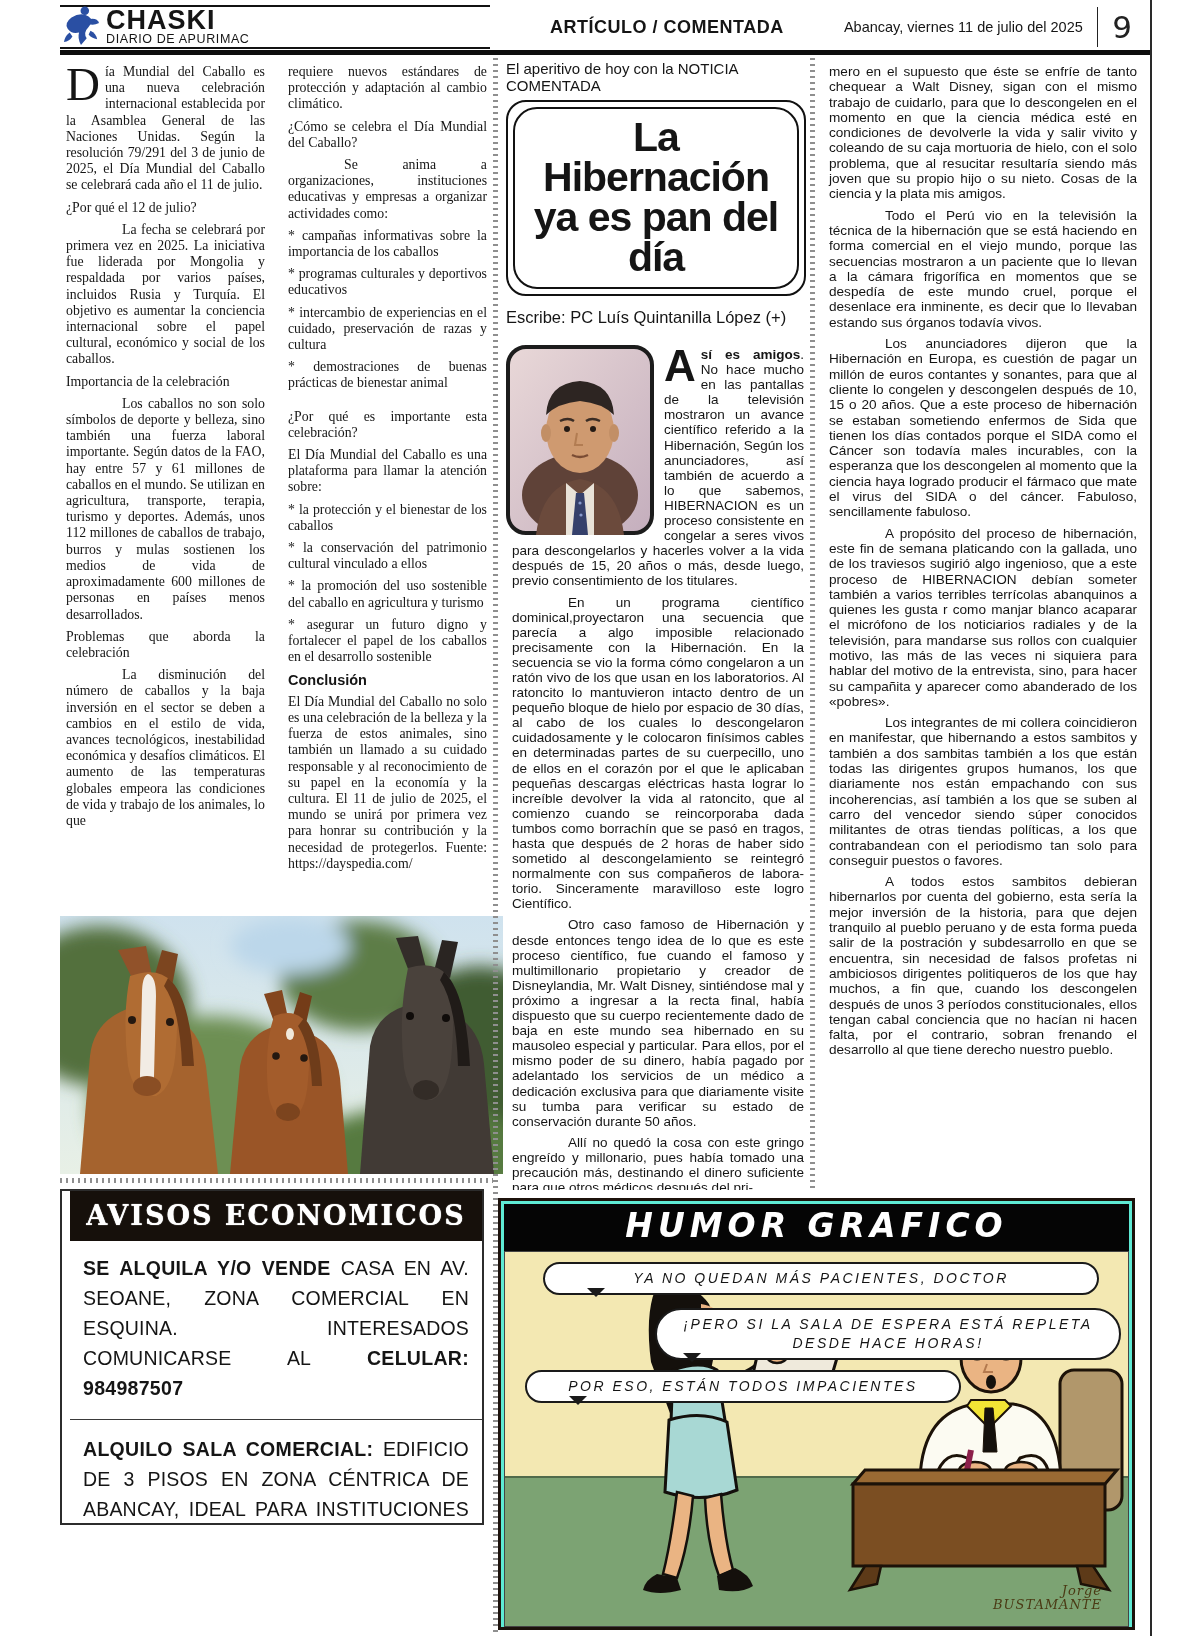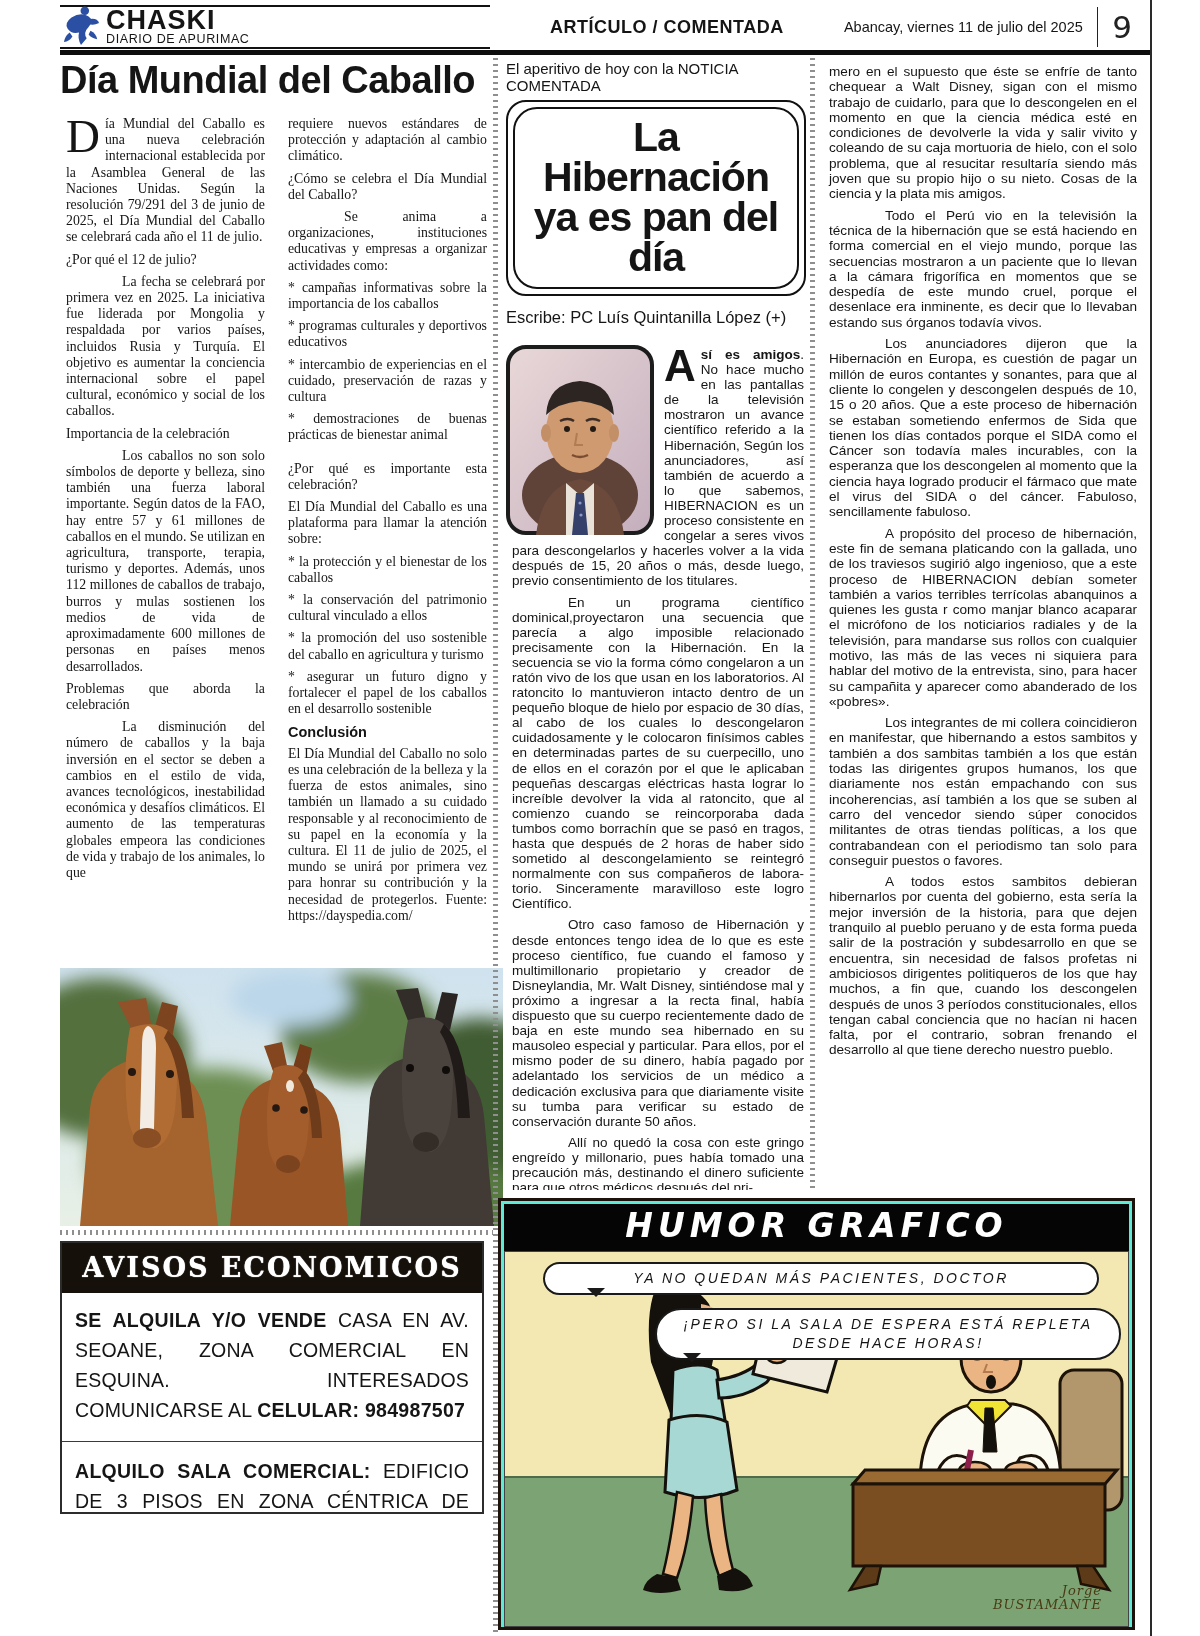--- a/index.html
+++ b/index.html
@@ -42,21 +42,21 @@
   .head{font-family:"Liberation Sans",sans-serif;font-weight:bold;font-size:14.5px;}
   .dropcap{float:left;font-size:47px;line-height:34px;padding:3px 5px 0 0;font-weight:bold;}
   .serifcap{font-family:"Liberation Serif",serif;font-weight:normal;}
   .sanscap{font-family:"Liberation Sans",sans-serif;font-size:44px;line-height:32px;}
 
   .horses-photo{width:443px;height:258px;margin-top:6px;}
   .hdotted{height:5px;width:433px;margin:4px 0 6px 0;
            background:repeating-linear-gradient(to right,#8f8f8f 0 2px,transparent 2px 6px);}
 
   
-  .avisos{border:2px solid #2c2c2c;width:424px;box-sizing:border-box;height:273px;overflow:hidden;}
+  .avisos{border:2px solid #2c2c2c;width:424px;box-sizing:border-box;height:336px;overflow:hidden;padding-left:8px;}
   .avisos-title{background:#16100b;color:#fff;text-align:center;font-family:"DejaVu Serif",serif;
                 font-weight:bold;font-size:27px;letter-spacing:2px;padding:9px 0 10px 0;
                 text-shadow:0 0 1px #fff;}
   .ad{margin:0;padding:12px 13px 14px 13px;font-size:19.5px;line-height:30px;text-align:justify;letter-spacing:.2px;}
   .ad b{letter-spacing:.3px;}
   .ad-divider{border:none;border-top:1.5px solid #3a3a3a;margin:2px 0;}
 
   
   .kicker{font-size:15px;margin:2px 0 6px 0;}
   .headline-box{border:2.5px solid #111;border-radius:20px;padding:5px;margin-right:4px;}
@@ -117,21 +117,20 @@
       <span class="header-date">Abancay, viernes 11 de julio del 2025</span>
       <span class="header-vline"></span>
       <span class="pagenum">9</span>
     </div>
   </header>
   <div class="rule-double"></div>
 
   <div class="content">
 
     <div class="left-rail">
-      <h1 class="title">Día Mundial del Caballo</h1>
 
       <div class="two-col">
         <div class="lcol">
           <p class="p"><span class="dropcap serifcap">D</span><span>ía Mundial del Caballo es una nueva celebración internacional establecida por la Asamblea General de las Naciones Unidas. Según la resolución 79/291 del 3 de junio de 2025, el Día Mundial del Caballo se celebrará cada año el 11 de julio.</span></p>
           <div>
               <p class="p">¿Por qué el 12 de julio?</p>
               <p class="p ind">La fecha se celebrará por primera vez en 2025. La iniciativa fue liderada por Mongolia y respaldada por varios países, incluidos Rusia y Turquía. El objetivo es aumentar la conciencia internacional sobre el papel cultural, económico y social de los caballos.</p>
               <p class="p">Importancia de la celebración</p>
               <p class="p ind">Los caballos no son solo símbolos de deporte y belleza, sino también una fuerza laboral importante. Según datos de la FAO, hay entre 57 y 61 millones de caballos en el mundo. Se utilizan en agricultura, transporte, terapia, turismo y deportes. Además, unos 112 millones de caballos de trabajo, burros y mulas sostienen los medios de vida de aproximadamente 600 millones de personas en países menos desarrollados.</p>
               <p class="p">Problemas que aborda la celebración</p>
@@ -339,20 +338,21 @@
               <ellipse cx="272" cy="104" rx="10" ry="7" fill="#eab483" stroke="#14100c" stroke-width="2.5"></ellipse>
               <path d="M176 240 L168 312 L160 330" stroke="#14100c" stroke-width="3" fill="none"></path>
               <path d="M172 240 Q166 290 158 322 L172 326 Q184 292 188 244Z" fill="#eab483" stroke="#14100c" stroke-width="2.5"></path>
               <path d="M216 242 Q220 290 228 318 L214 324 Q202 292 200 246Z" fill="#eab483" stroke="#14100c" stroke-width="2.5"></path>
               <path d="M152 322 L172 326 L176 338 Q154 344 138 338 Q140 328 152 322Z" fill="#14100c"></path>
               <path d="M230 316 L212 324 L214 338 Q236 342 248 334 Q244 322 230 316Z" fill="#14100c"></path>
             </g>
           </svg>
           <div class="bubble b1"><span>YA NO QUEDAN MÁS PACIENTES, DOCTOR</span><i></i></div>
           <div class="bubble b2"><span>¡PERO SI LA SALA DE ESPERA ESTÁ REPLETA DESDE HACE HORAS!</span><i></i></div>
+          <div class="bubble b3"><span>POR ESO, ESTÁN TODOS IMPACIENTES</span><i></i></div>
           <div class="signature">
             <div>Jorge</div>
             <div>BUSTAMANTE</div>
           </div>
         </div>
       </div>
     </div>
   </div>
 </div>
 

